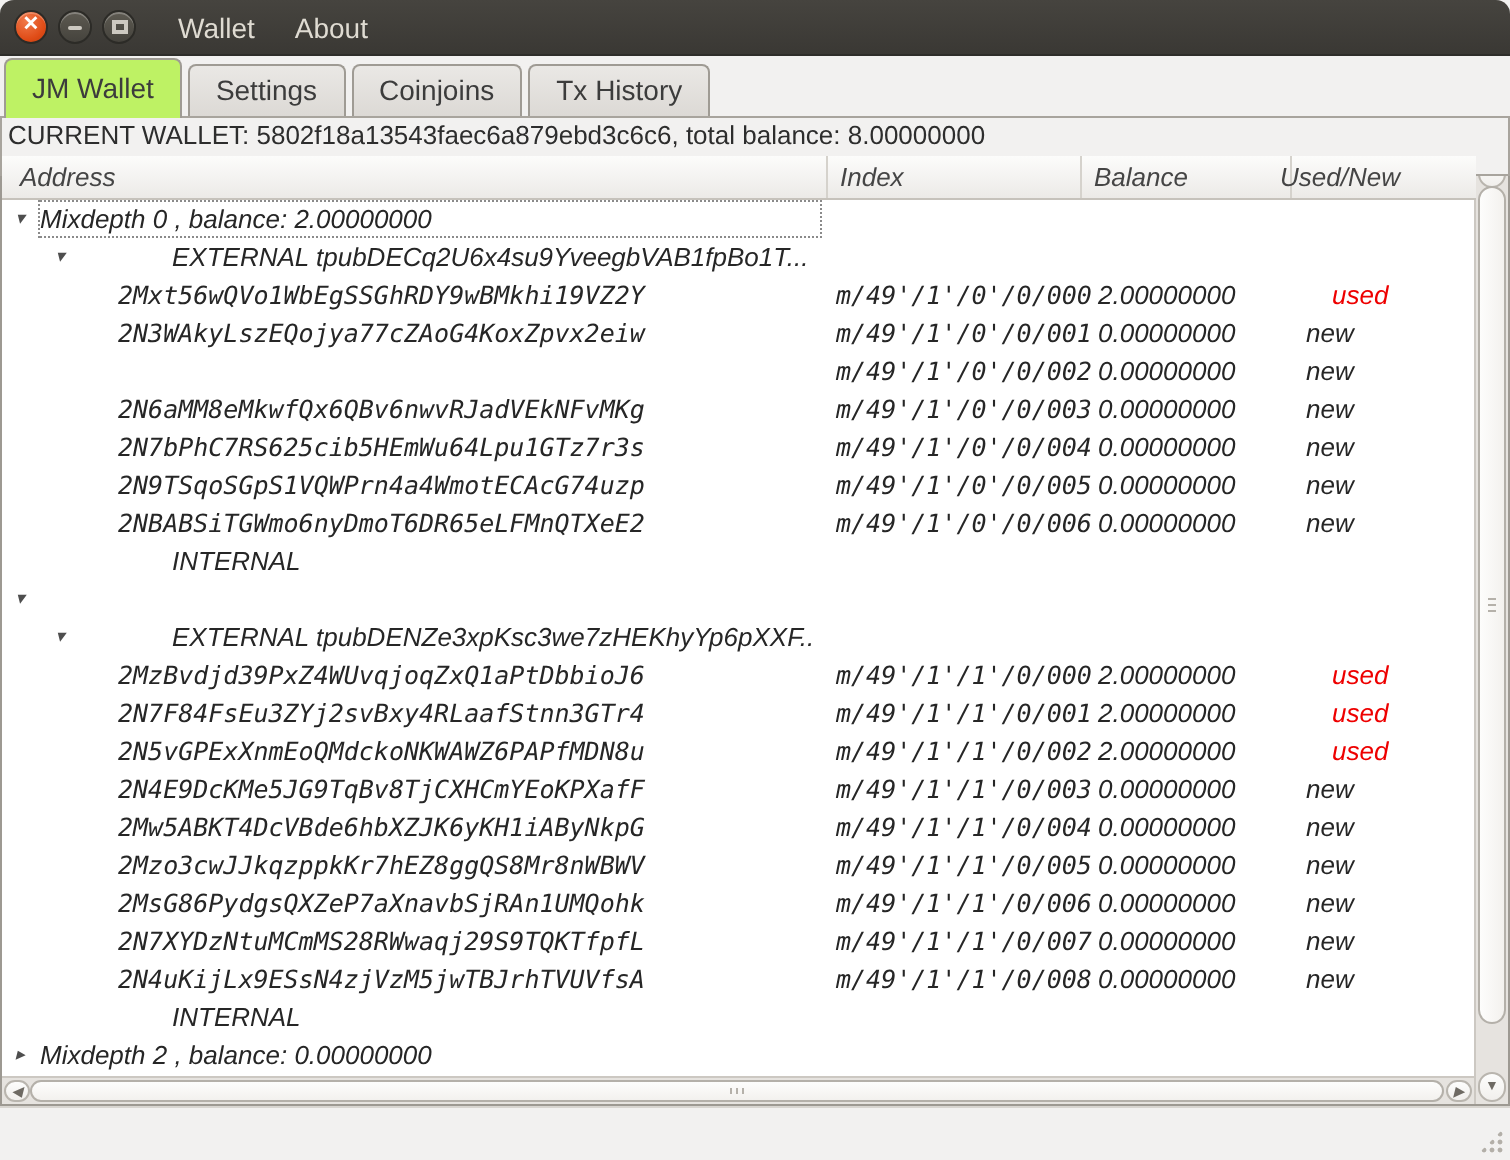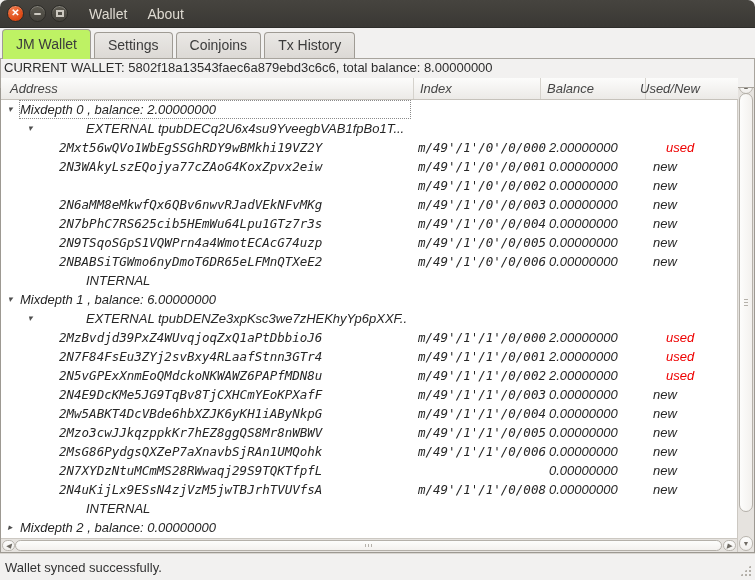--- a/index.html
+++ b/index.html
@@ -263,21 +263,20 @@
   </div>
       <div class="tree-row depth1">
 
     <span class="lab">INTERNAL</span>
     <span class="idx mono"></span>
     <span class="bal"></span>
     <span class="status"></span>
   </div>
       <div class="tree-row depth0">
     <span class="arrow">▾</span>
-    <span class="lab">Mixdepth 1 , balance: 6.00000000</span>
     <span class="idx mono"></span>
     <span class="bal"></span>
     <span class="status"></span>
   </div>
       <div class="tree-row depth1">
     <span class="arrow">▾</span>
     <span class="lab">EXTERNAL tpubDENZe3xpKsc3we7zHEKhyYp6pXXF...</span>
     <span class="idx mono"></span>
     <span class="bal"></span>
     <span class="status"></span>
@@ -327,20 +326,21 @@
       <div class="tree-row depth2">
 
     <span class="lab mono">2MsG86PydgsQXZeP7aXnavbSjRAn1UMQohk</span>
     <span class="idx mono">m/49'/1'/1'/0/006</span>
     <span class="bal">0.00000000</span>
     <span class="status">new</span>
   </div>
       <div class="tree-row depth2">
 
     <span class="lab mono">2N7XYDzNtuMCmMS28RWwaqj29S9TQKTfpfL</span>
+    <span class="idx mono">m/49'/1'/1'/0/007</span>
     <span class="bal">0.00000000</span>
     <span class="status">new</span>
   </div>
       <div class="tree-row depth2">
 
     <span class="lab mono">2N4uKijLx9ESsN4zjVzM5jwTBJrhTVUVfsA</span>
     <span class="idx mono">m/49'/1'/1'/0/008</span>
     <span class="bal">0.00000000</span>
     <span class="status">new</span>
   </div>
@@ -375,15 +375,14 @@
       <span>◀</span>
     </div>
     <div class="hs-thumb"></div>
     <div class="hs-btn hs-right">
       <span>▶</span>
     </div>
   </div>
 </div>
 
 <div class="statusbar">
-  <span>Wallet synced successfully.</span>
   <div class="resize-grip"></div>
 </div>
 
 </body></html>

